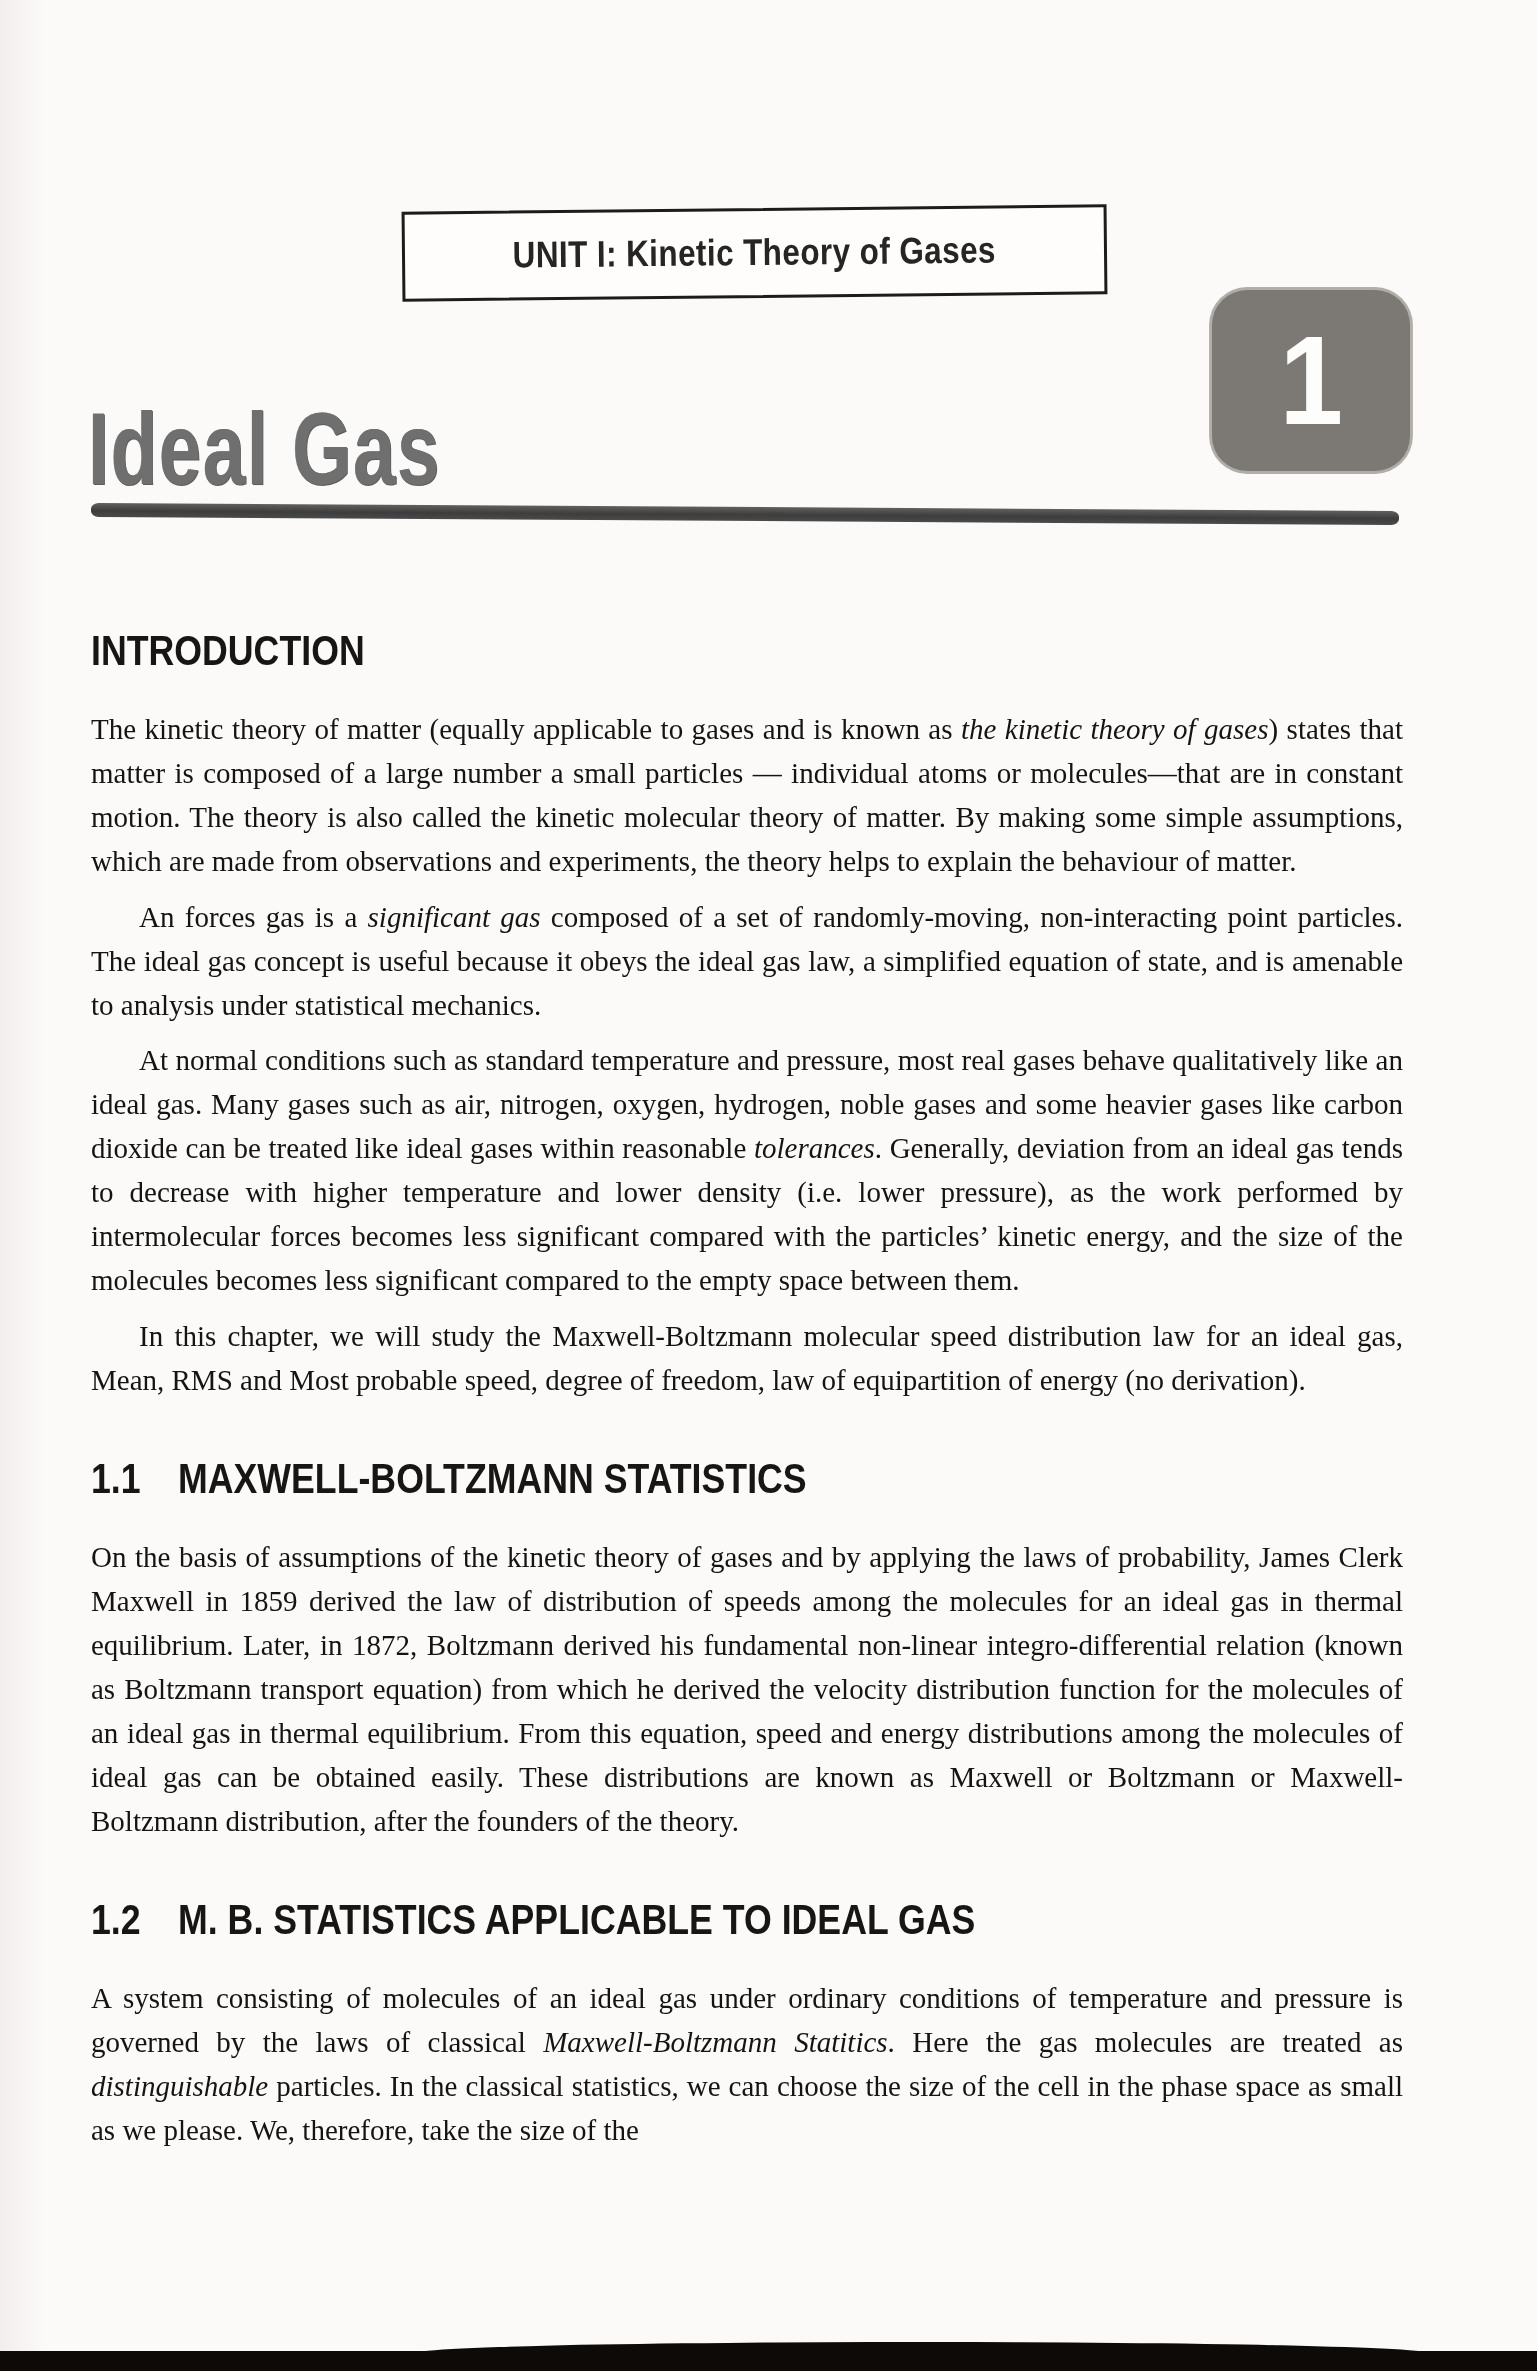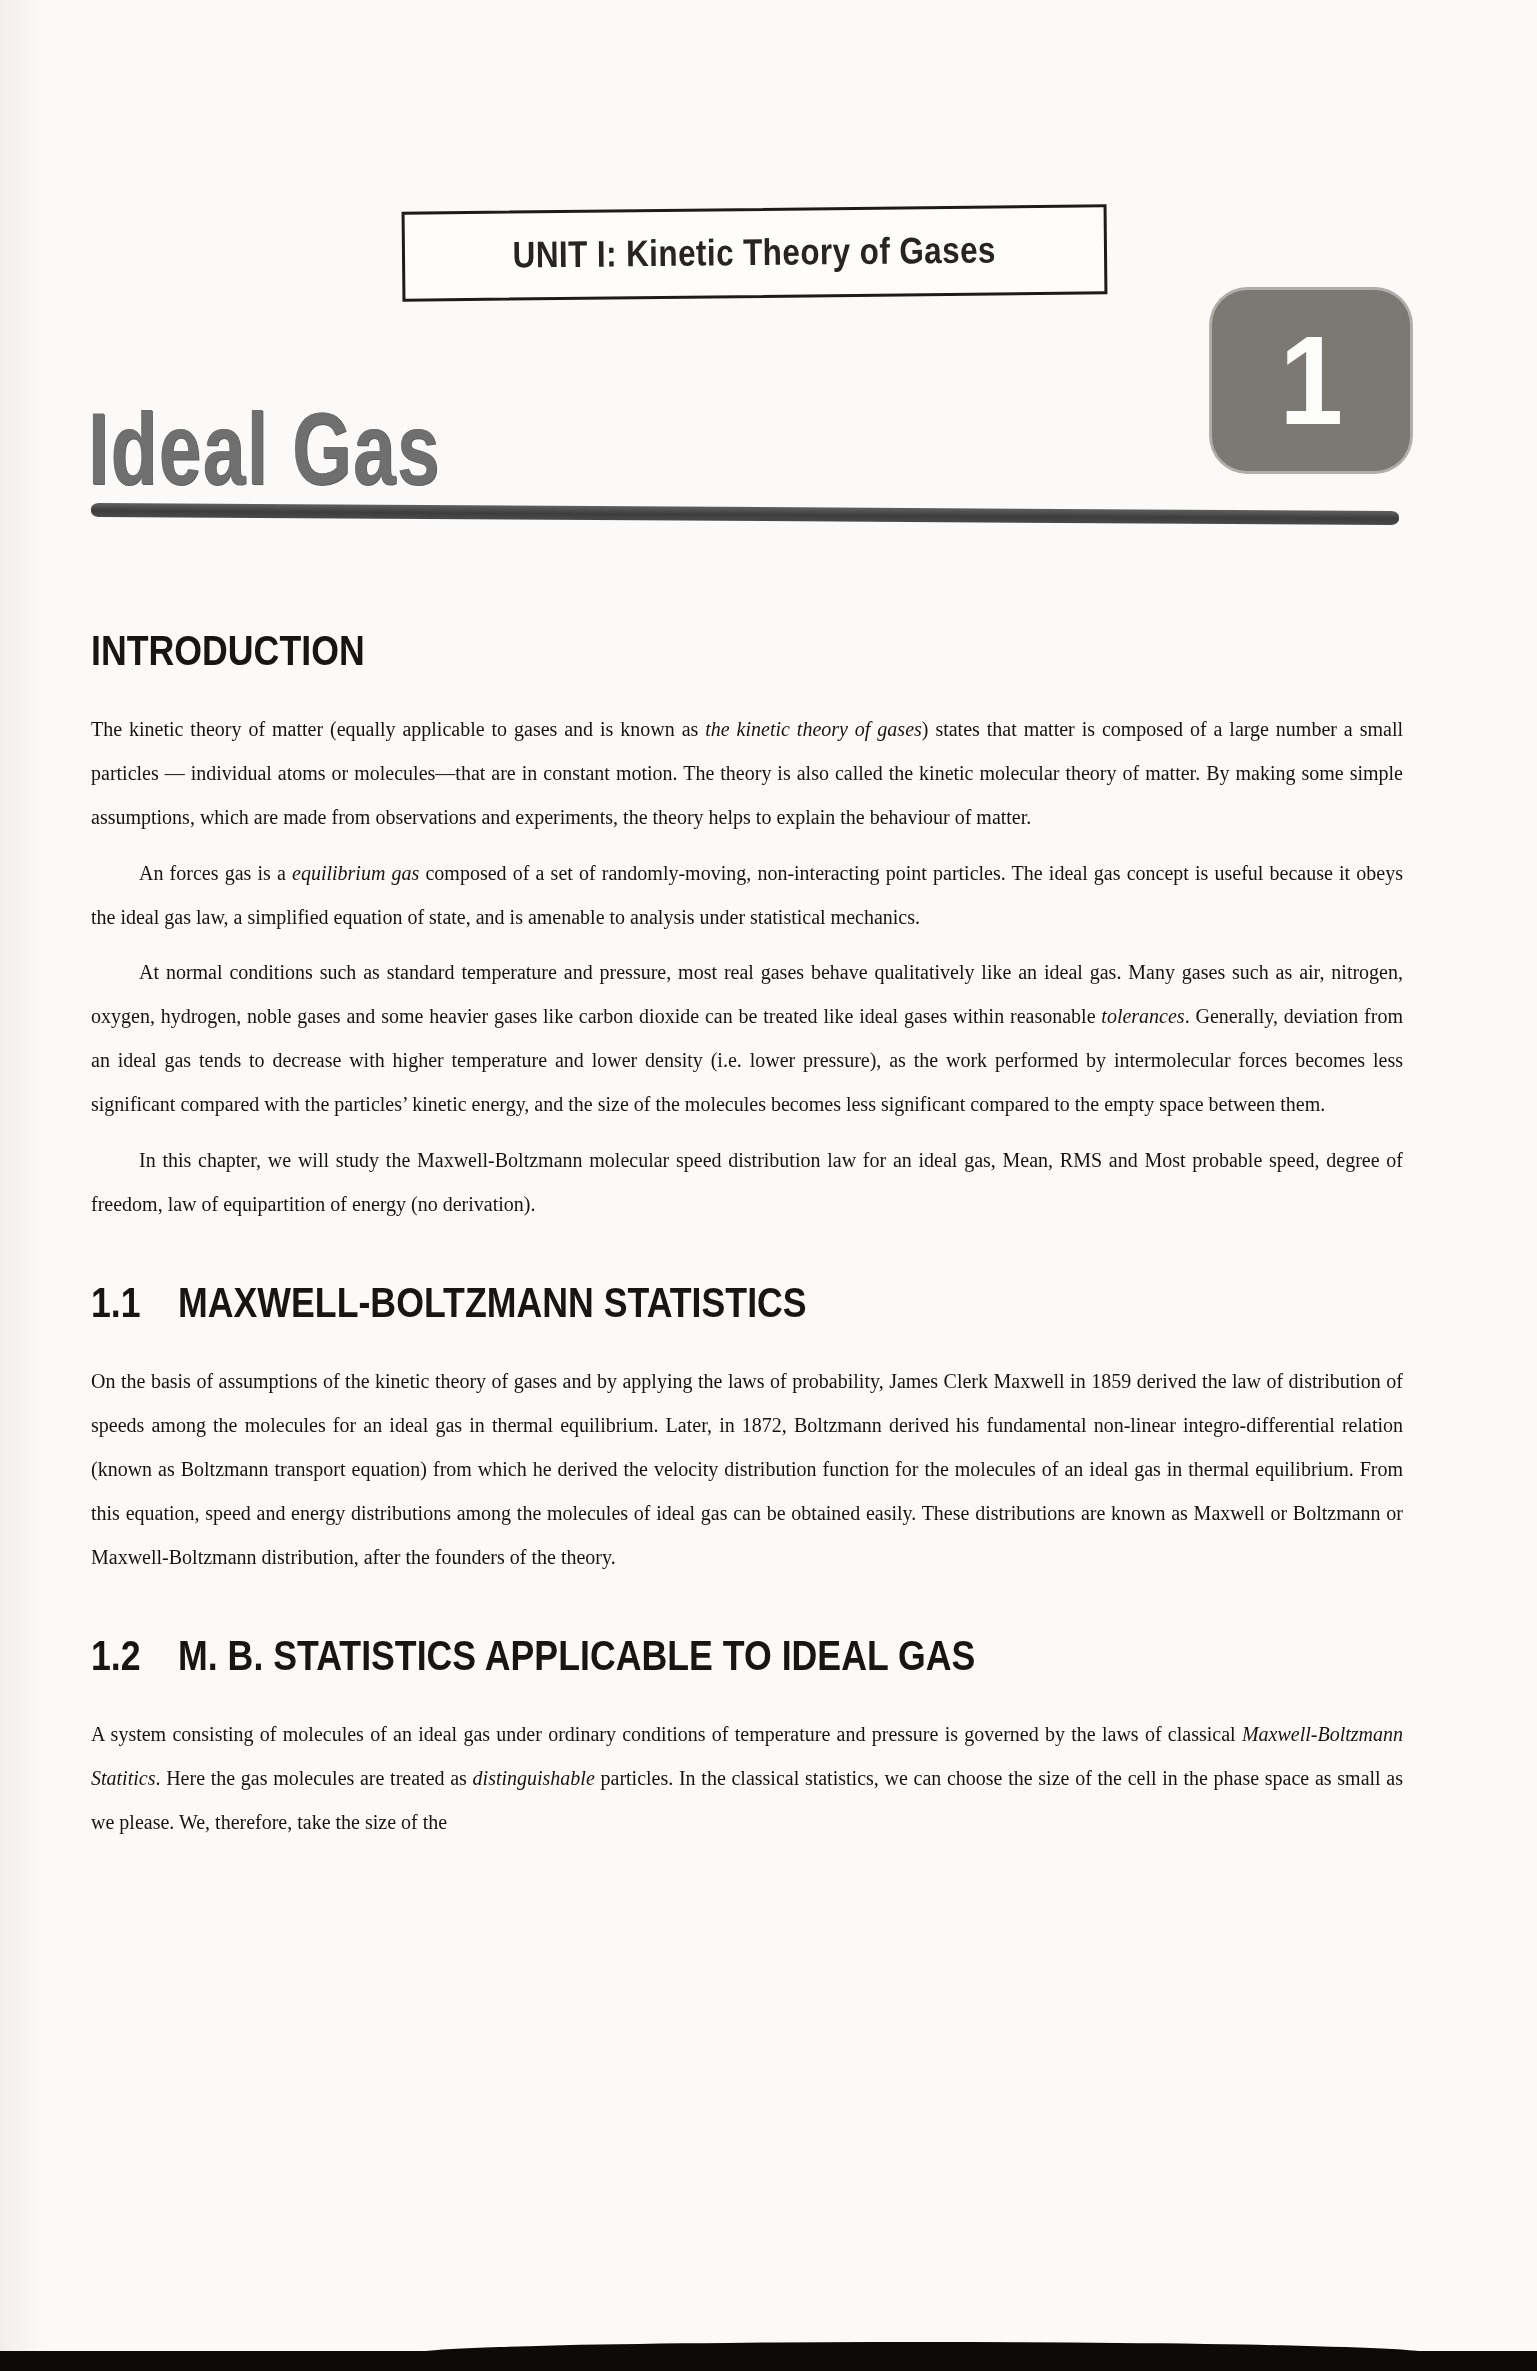--- a/index.html
+++ b/index.html
@@ -61,21 +61,21 @@
     position:absolute;left:91px;top:628px;width:1312px;color:var(--ink);
   }
   .section-heading{
     font-family:"Liberation Sans", sans-serif;font-weight:bold;
     font-size:42px;line-height:1.1;color:#171615;margin:0 0 33px 0;
     transform:scaleX(0.85);transform-origin:left center;white-space:nowrap;
   }
   section + section .section-heading{margin-top:54px;}
   .hnum{margin-right:44px;}
   .body-par{
-    font-size:20px;line-height:44px;text-align:justify;
+    font-size:29px;line-height:44px;text-align:justify;
     margin:0 0 11.5px 0;color:var(--ink);
   }
   .body-par.indent{text-indent:48px;}
   .body-par em{font-style:italic;}
   
   .bottom-strip{
     position:absolute;left:0;bottom:0;width:1537px;height:21px;background:#0d0a08;
   }
   .bottom-strip::before{
     content:"";position:absolute;top:-8.6px;left:413px;right:106px;height:11.5px;
@@ -96,21 +96,21 @@
 </div>
 
 <h1 class="chapter-title">Ideal Gas</h1>
 
 <div class="title-rule"></div>
 
 <main class="page-content">
     <section>
       <h2 class="section-heading"><span class="htitle">INTRODUCTION</span></h2>
       <p class="body-par"><span>The kinetic theory of matter (equally applicable to gases and is known as </span><em>the kinetic theory of gases</em><span>) states that matter is composed of a large number a small particles — individual atoms or molecules—that are in constant motion. The theory is also called the kinetic molecular theory of matter. By making some simple assumptions, which are made from observations and experiments, the theory helps to explain the behaviour of matter.</span></p>
-      <p class="body-par indent"><span>An forces gas is a </span><em>equilibrium gas</em><span> composed of a set of randomly-moving, non-interacting point particles. The ideal gas concept is useful because it obeys the ideal gas law, a simplified equation of state, and is amenable to analysis under statistical mechanics.</span></p>
+      <p class="body-par indent"><span>An forces gas is a </span><em>significant gas</em><span> composed of a set of randomly-moving, non-interacting point particles. The ideal gas concept is useful because it obeys the ideal gas law, a simplified equation of state, and is amenable to analysis under statistical mechanics.</span></p>
       <p class="body-par indent"><span>At normal conditions such as standard temperature and pressure, most real gases behave qualitatively like an ideal gas. Many gases such as air, nitrogen, oxygen, hydrogen, noble gases and some heavier gases like carbon dioxide can be treated like ideal gases within reasonable </span><em>tolerances</em><span>. Generally, deviation from an ideal gas tends to decrease with higher temperature and lower density (i.e. lower pressure), as the work performed by intermolecular forces becomes less significant compared with the particles’ kinetic energy, and the size of the molecules becomes less significant compared to the empty space between them.</span></p>
       <p class="body-par indent"><span>In this chapter, we will study the Maxwell-Boltzmann molecular speed distribution law for an ideal gas, Mean, RMS and Most probable speed, degree of freedom, law of equipartition of energy (no derivation).</span></p>
     </section>
     <section>
       <h2 class="section-heading"><span class="hnum">1.1</span><span class="htitle">MAXWELL-BOLTZMANN STATISTICS</span></h2>
       <p class="body-par"><span>On the basis of assumptions of the kinetic theory of gases and by applying the laws of probability, James Clerk Maxwell in 1859 derived the law of distribution of speeds among the molecules for an ideal gas in thermal equilibrium. Later, in 1872, Boltzmann derived his fundamental non-linear integro-differential relation (known as Boltzmann transport equation) from which he derived the velocity distribution function for the molecules of an ideal gas in thermal equilibrium. From this equation, speed and energy distributions among the molecules of ideal gas can be obtained easily. These distributions are known as Maxwell or Boltzmann or Maxwell-Boltzmann distribution, after the founders of the theory.</span></p>
     </section>
     <section>
       <h2 class="section-heading"><span class="hnum">1.2</span><span class="htitle">M. B. STATISTICS APPLICABLE TO IDEAL GAS</span></h2>
       <p class="body-par"><span>A system consisting of molecules of an ideal gas under ordinary conditions of temperature and pressure is governed by the laws of classical </span><em>Maxwell-Boltzmann Statitics</em><span>. Here the gas molecules are treated as </span><em>distinguishable</em><span> particles. In the classical statistics, we can choose the size of the cell in the phase space as small as we please. We, therefore, take the size of the</span></p>

